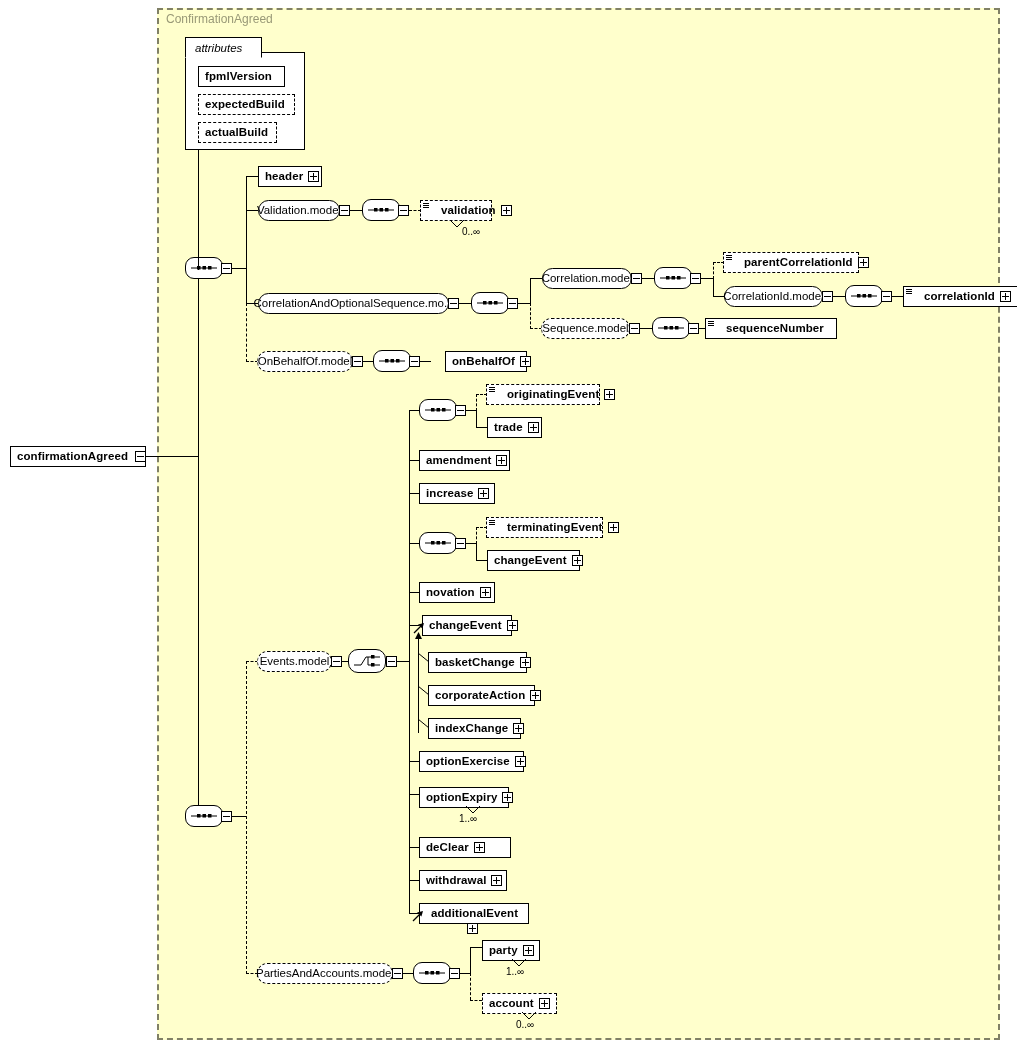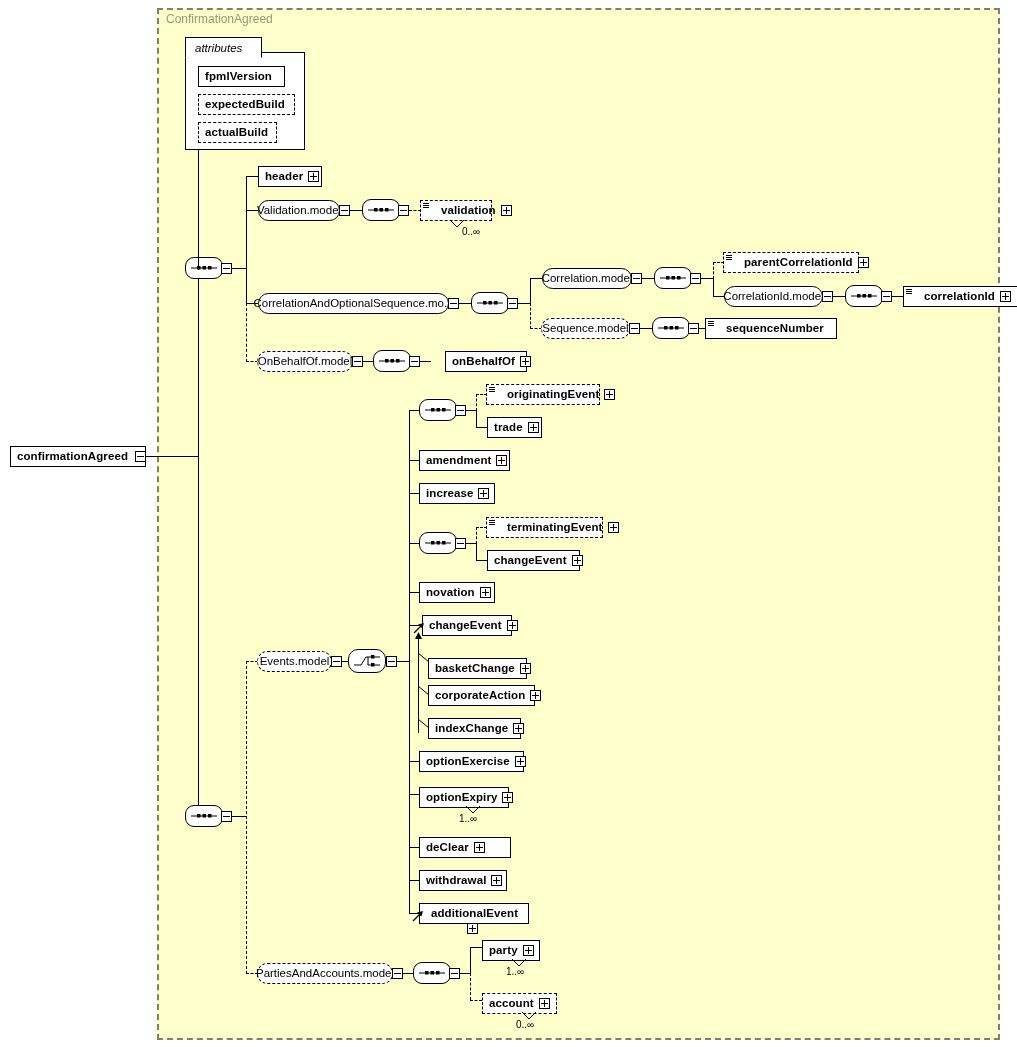--- a/index.html
+++ b/index.html
@@ -624,21 +624,21 @@
   </svg>
 
   <div class="ln v" style="left:418px;top:637px;height:96px;"></div>
   <svg class="subarrow" style="left:414px;top:632px;" width="9" height="9" viewBox="0 0 9 9">
     <polygon points="4.5,0 8,7 1,7" fill="#000"></polygon>
   </svg>
 
   <svg class="subarrow" style="left:418px;top:653px;" width="12" height="12" viewBox="0 0 12 12">
     <line x1="0" y1="0" x2="11" y2="9" stroke="#000" stroke-width="1"></line>
   </svg>
-  <div class="node shadow" style="left:428px;top:652px;width:99px;margin-top:6px;">
+  <div class="node shadow" style="left:428px;top:652px;width:99px;">
     <span class="lbl">basketChange</span>
     <span class="pmin">
         <i class="hbar"></i>
         <i class="vbar"></i>
       </span>
   </div>
 
   <svg class="subarrow" style="left:418px;top:686px;" width="12" height="12" viewBox="0 0 12 12">
     <line x1="0" y1="0" x2="11" y2="9" stroke="#000" stroke-width="1"></line>
   </svg>

